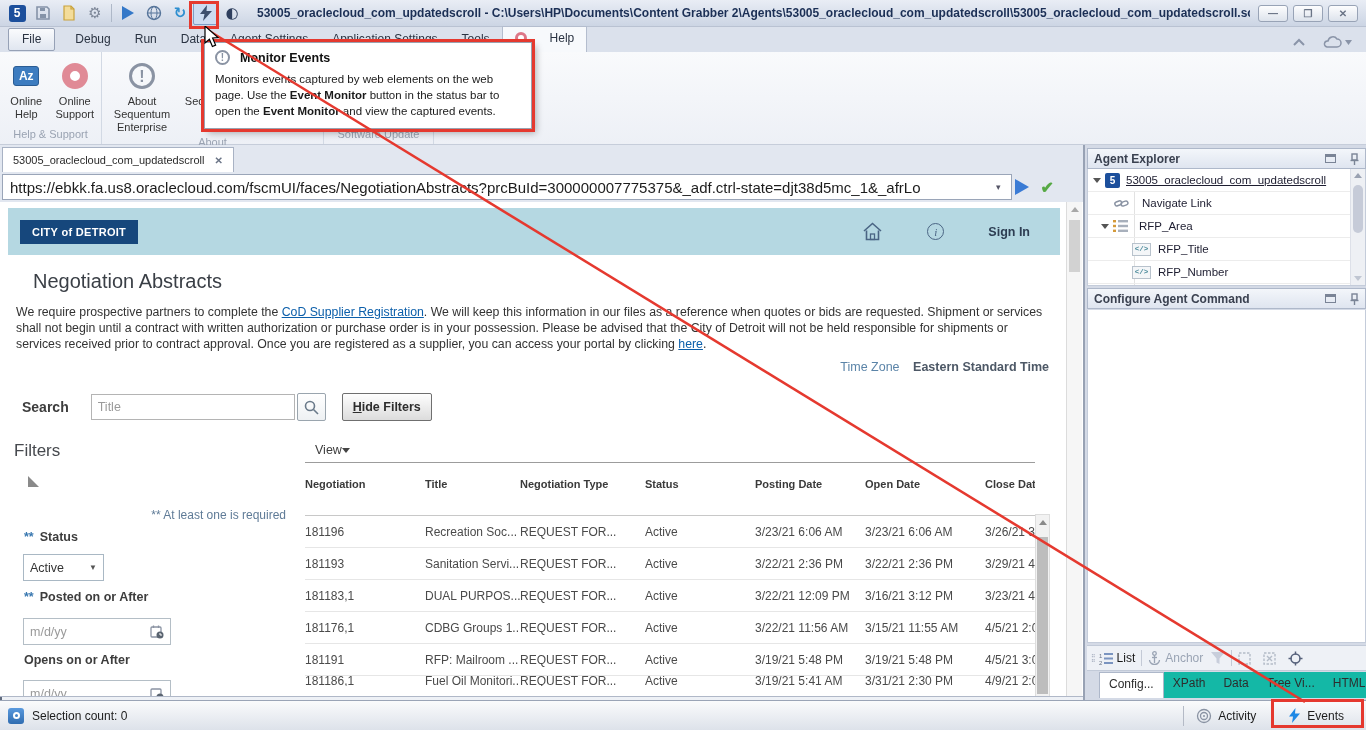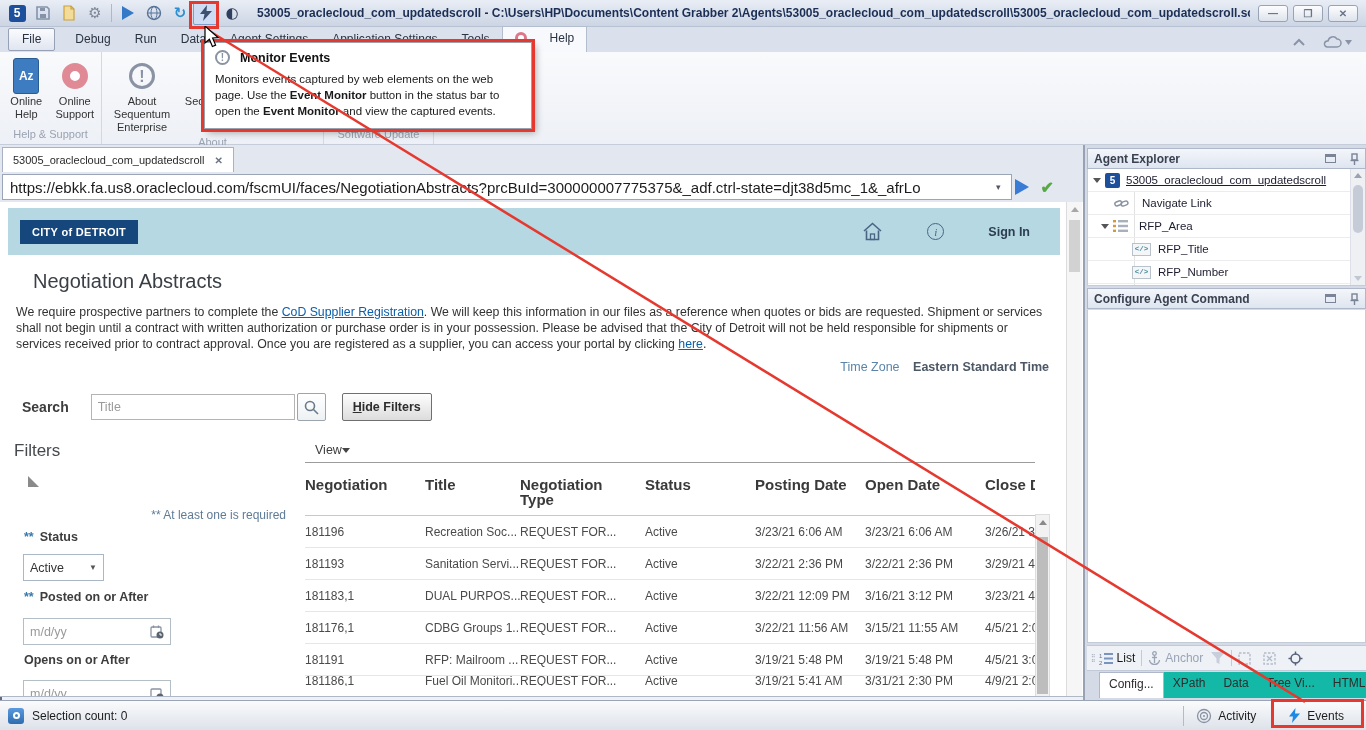--- a/index.html
+++ b/index.html
@@ -24,21 +24,21 @@
 .rtab.active{background:#f7f9fc;border:1px solid #b4bdce;border-bottom:none;display:flex;gap:23px;align-items:center;padding:4px 12px 7px}
 .help-dot{width:12px;height:12px;border-radius:50%;border:3px solid #dd7788;background:#fff}
 .ribbon-right{margin-left:auto;display:flex;align-items:center;gap:16px;padding:0 14px 4px}
 
 .ribbon-body{position:absolute;top:52px;left:0;width:1366px;height:93px;background:linear-gradient(#f9fafc,#edf0f6);border-bottom:1px solid #c6cdda;display:flex}
 .rgroup{height:100%;border-right:1px solid #d2d9e4;display:flex;flex-direction:column;padding:3px 4px 0}
 .rgroup-items{display:flex;flex:1;gap:4px;align-items:flex-start}
 .ritem{width:62px;display:flex;flex-direction:column;align-items:center;font-size:11px;color:#333;text-align:center;line-height:13px;padding-top:2px}
 .ritem .ric{height:38px;display:flex;align-items:center;justify-content:center}
 .rgroup-caption{text-align:center;color:#9aa3b2;font-size:11px;padding:2px 2px 4px;white-space:nowrap}
-.az-icon{width:26px;height:36px;background:#3d7cc0;border:1px solid #2a5c94;border-radius:3px;color:#fff;font-size:12px;font-weight:bold;display:flex;align-items:center;justify-content:center}
+.az-icon{width:26px;height:20px;background:#3d7cc0;border:1px solid #2a5c94;border-radius:3px;color:#fff;font-size:12px;font-weight:bold;display:flex;align-items:center;justify-content:center}
 .ring-icon{width:26px;height:26px;border-radius:50%;border:8px solid #e08a96;background:#fff}
 .bang-icon{width:26px;height:26px;border-radius:50%;border:3px solid #8a93a3;color:#8a93a3;font-weight:bold;font-size:16px;display:flex;align-items:center;justify-content:center}
 
 .tooltip{position:absolute;left:204px;top:42px;width:328px;background:#fff;border:1px solid #9aa2b0;box-shadow:0 0 0 3px #e5392f,4px 4px 7px rgba(0,0,0,.3);z-index:50;padding:7px 10px 9px}
 .tt-head{display:flex;align-items:center;gap:10px;margin-bottom:6px}
 .tt-info{width:15px;height:15px;border-radius:50%;border:2px solid #8a93a3;color:#8a93a3;font-size:10px;font-weight:bold;display:flex;align-items:center;justify-content:center}
 .tt-title{font-size:12.5px;font-weight:bold;color:#111}
 .tt-body{font-size:11.5px;color:#1a1a1a;line-height:16px}
 
 .doc-strip{position:absolute;top:145px;left:0;width:1083px;height:27px;background:#e2e7f0}
@@ -76,21 +76,21 @@
 .req{color:#3a78b0;margin-right:6px}
 .select{position:absolute;left:23px;width:81px;height:27px;border:1px solid #a9b8c4;background:#fff;display:flex;align-items:center;font-size:12.5px;color:#333;padding:0 6px;justify-content:space-between}
 .dd-small{font-size:8px;color:#555}
 .date-input{position:absolute;left:23px;width:148px;height:27px;border:1px solid #b4bec6;background:#fff;display:flex;align-items:center;justify-content:space-between;padding:0 6px}
 .date-input input{border:none;width:100px;font-family:"Liberation Sans",sans-serif;font-size:12.5px;color:#333;outline:none}
 .date-input input::placeholder{color:#9a9a9a}
 .view-ctl{position:absolute;left:315px;top:241px;font-size:12.5px;color:#3d3d3d;display:flex;align-items:center}
 .otable{position:absolute;left:305px;top:260px;width:730px;border-top:1px solid #9c9c9c}
 .trow{display:grid;grid-template-columns:120px 95px 125px 110px 110px 120px 1fr}
 .thead{border-bottom:1px solid #c8c8c8;height:53px}
-.thead .tcell{font-weight:bold;color:#3a3a3a;font-size:15px;padding-top:14px;line-height:15px}
+.thead .tcell{font-weight:bold;color:#3a3a3a;font-size:11px;padding-top:14px;line-height:15px}
 .tcell{padding-right:10px;font-size:12px;color:#4a4a4a;white-space:nowrap;overflow:hidden}
 .tbody .trow{height:32px;border-bottom:1px solid #e6e6e6}
 .tbody .tcell{display:flex;align-items:center}
 .tbody .trow.clipped{height:10px;border-bottom:none;overflow:hidden}
 .tbl-sb{position:absolute;left:1035px;top:312px;width:15px;height:183px;background:#f2f2f2;border:1px solid #ddd}
 .tbl-thumb{position:absolute;left:1px;top:22px;width:11px;height:157px;background:#bdbdbd}
 .sb-arrow{width:0;height:0;border-left:4px solid transparent;border-right:4px solid transparent;border-bottom:5px solid #8a8a8a;margin:5px auto 0}
 .br-sb{position:absolute;left:1066px;top:0;width:16px;height:495px;background:#f6f6f6;border-left:1px solid #dcdcdc}
 .br-thumb{position:absolute;left:2px;top:18px;width:11px;height:52px;background:#d2d2d2}
 

